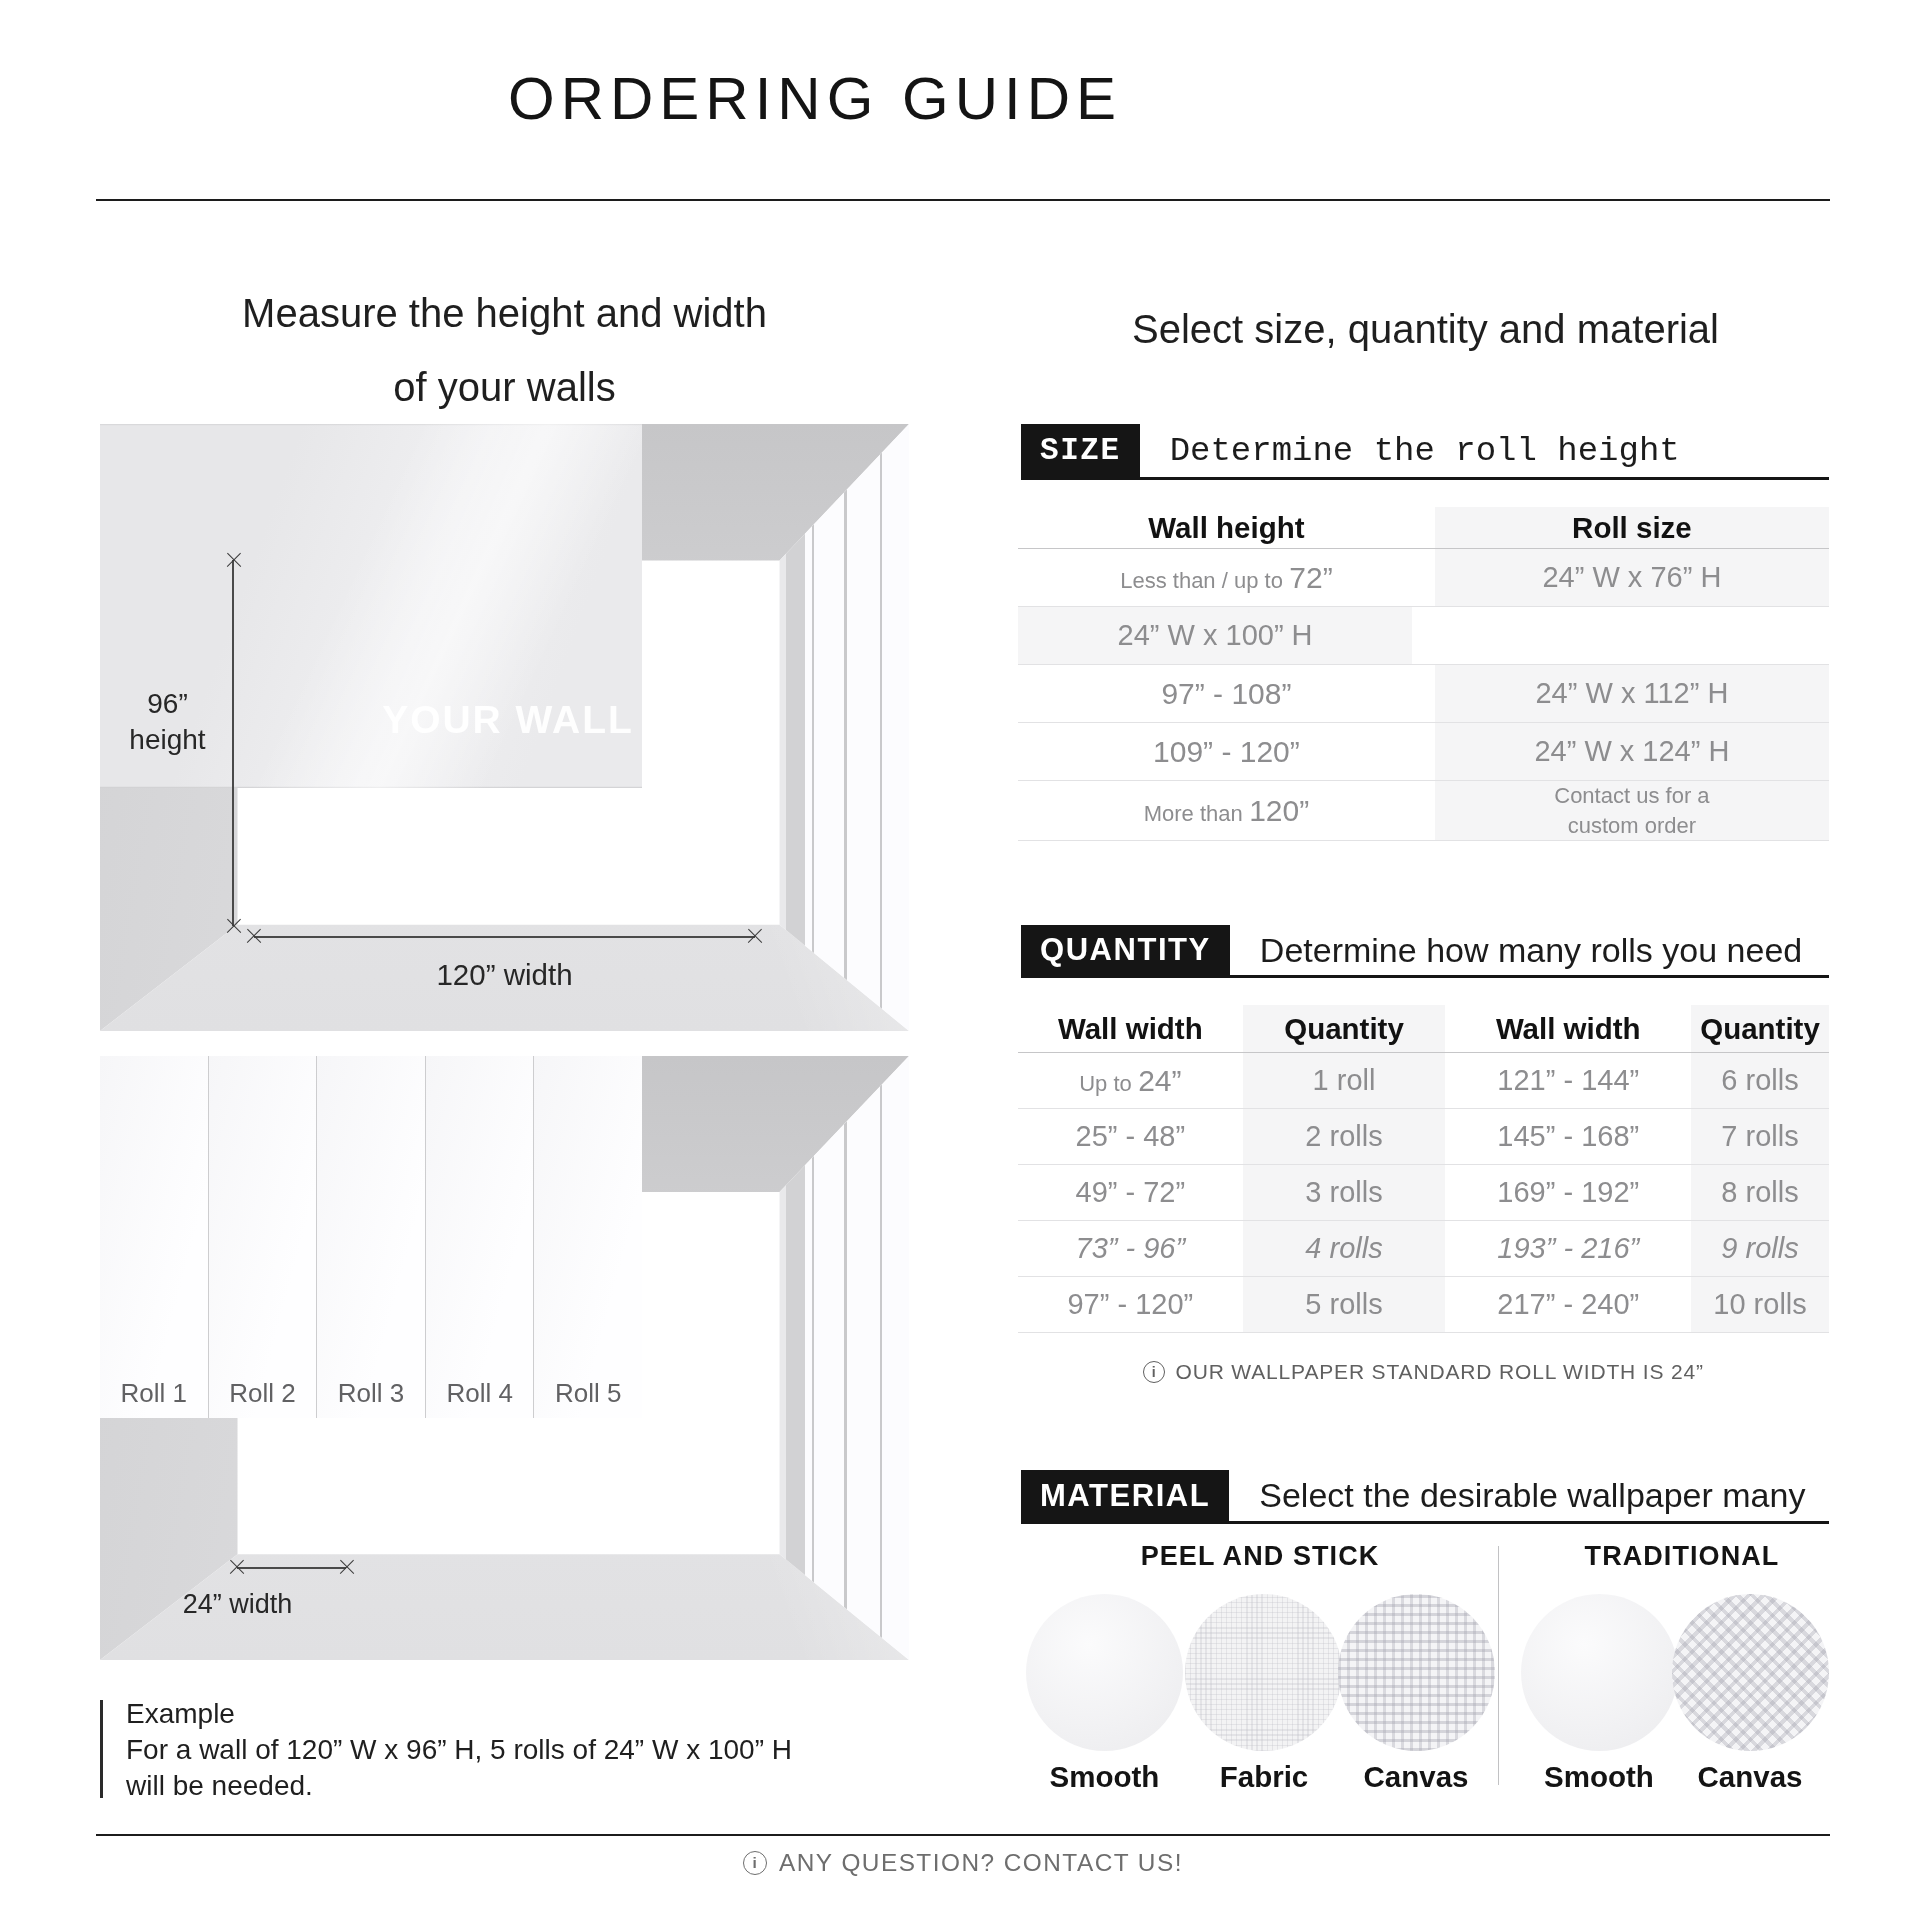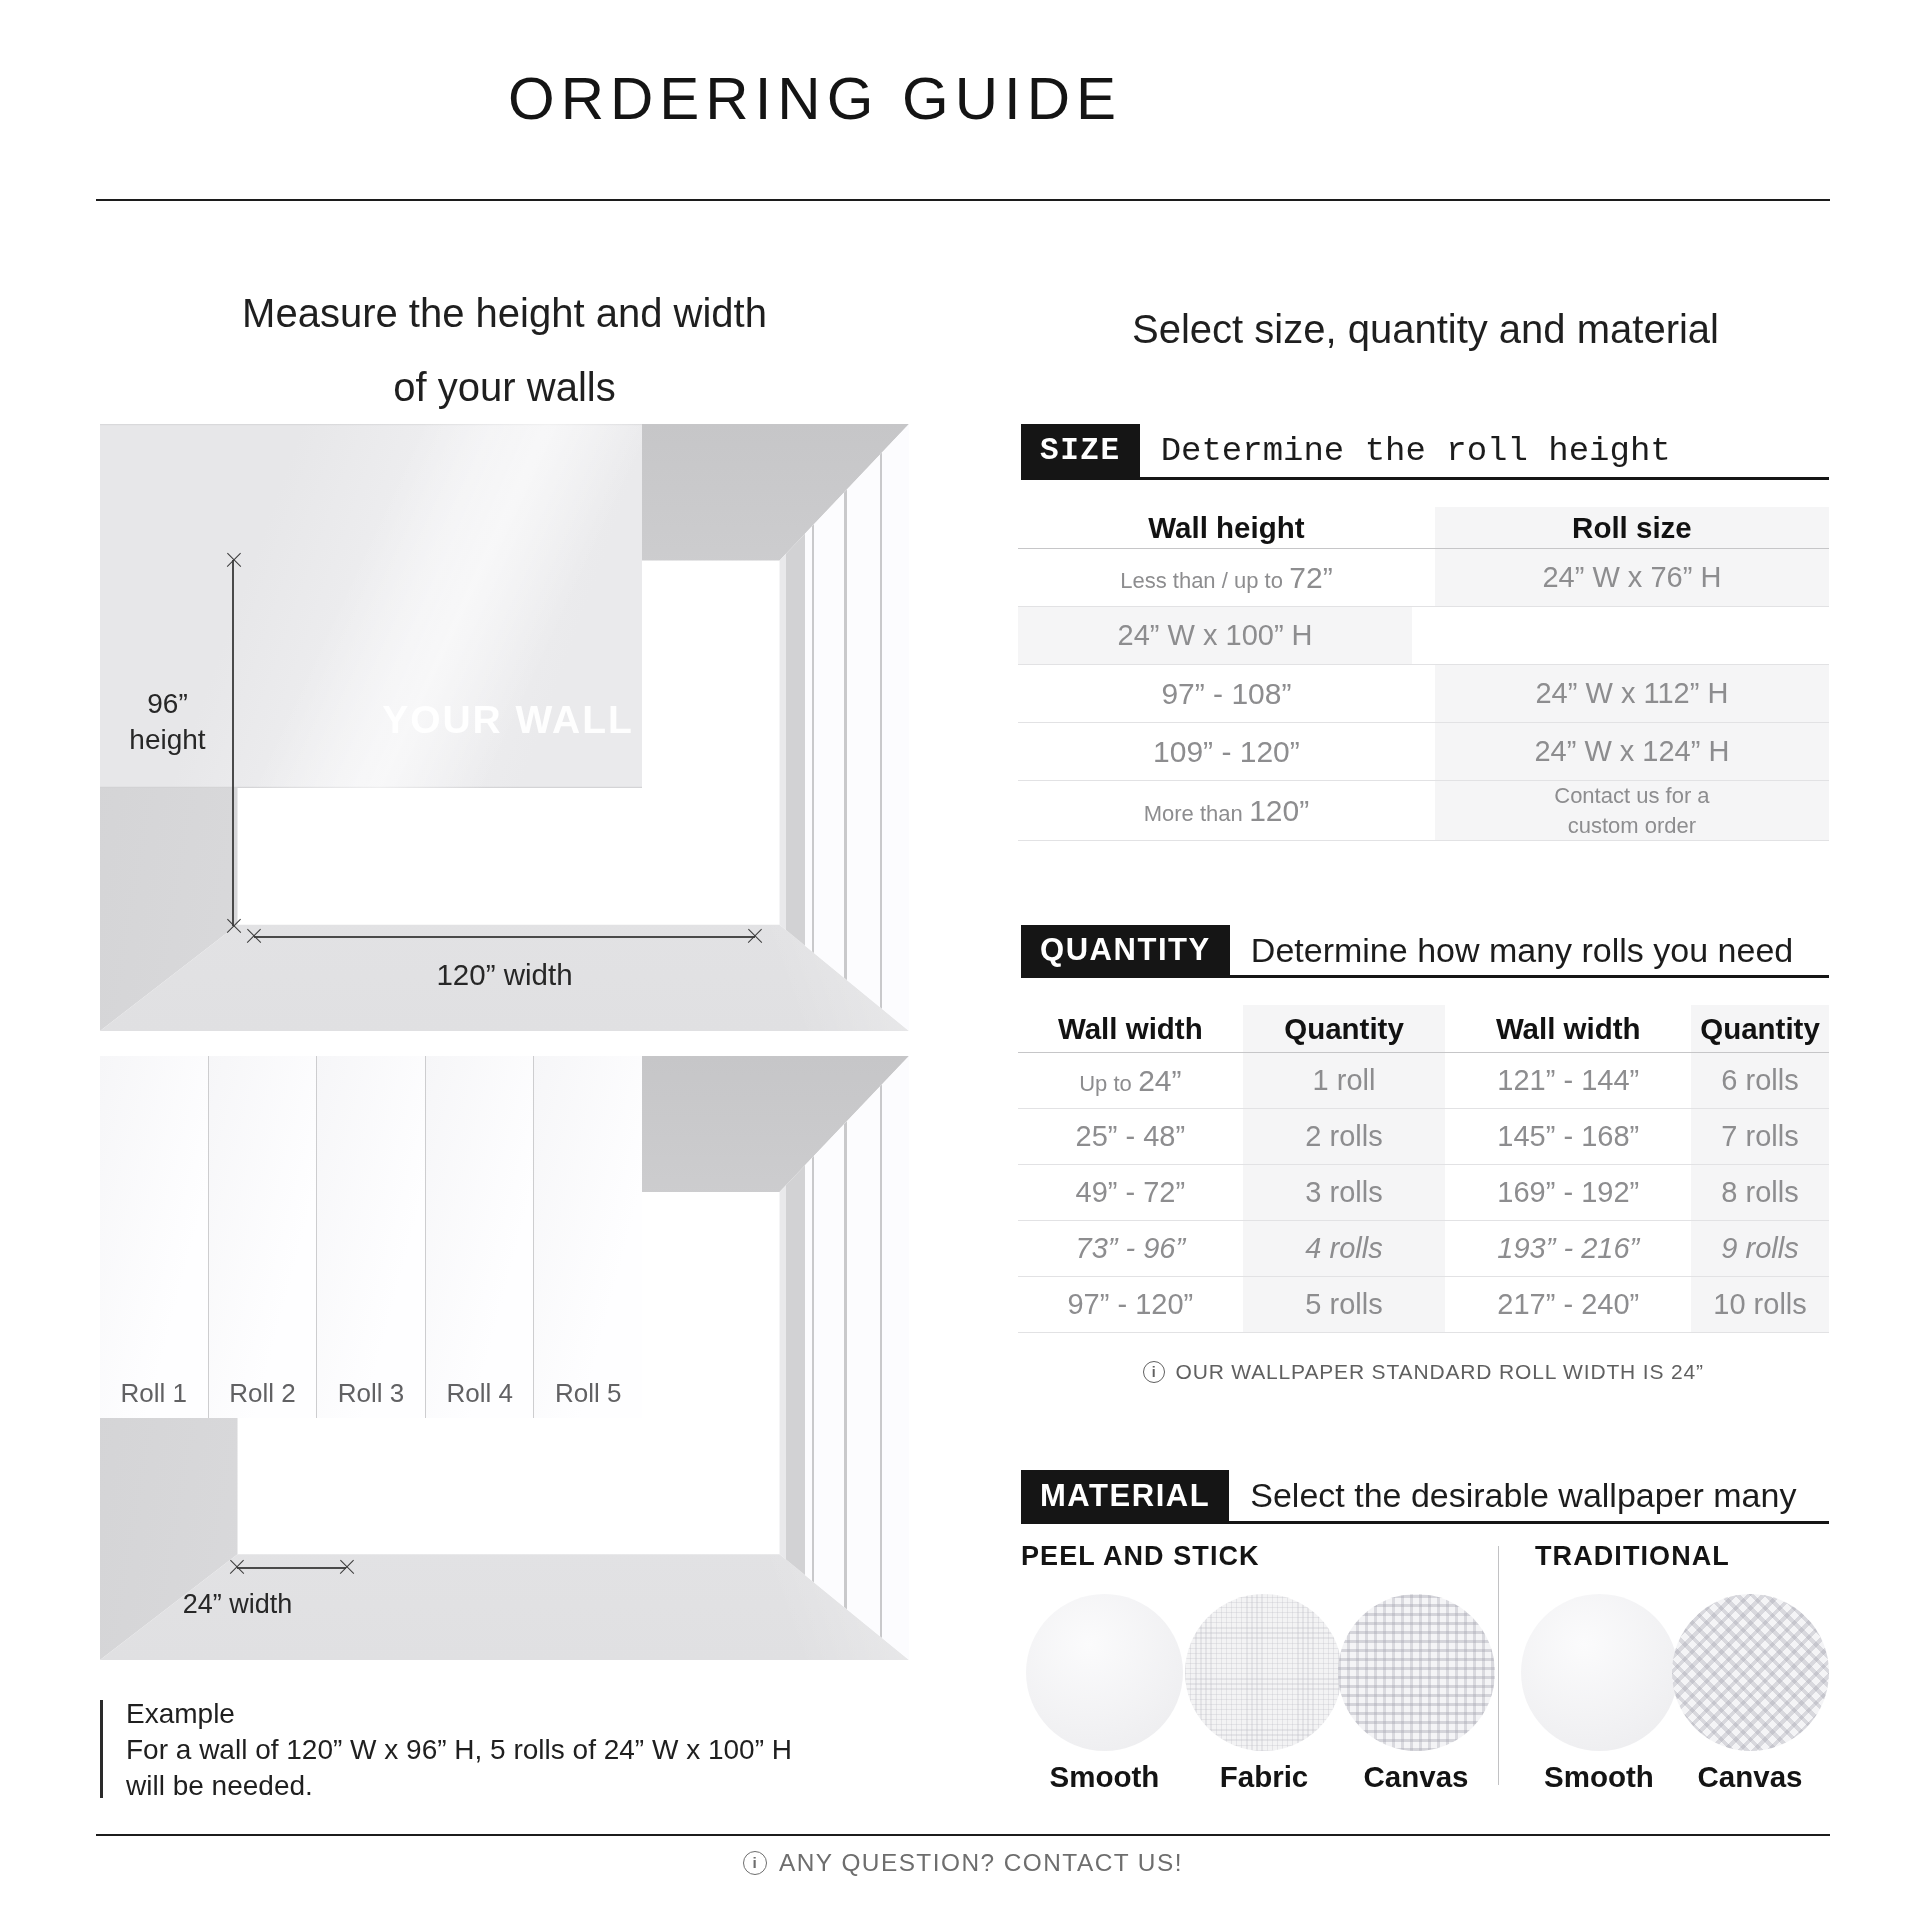--- a/index.html
+++ b/index.html
@@ -55,21 +55,21 @@
 
   
   .example-bar{width:2.6px;background:#2a2a2a;}
   .example-text{font-size:28px;line-height:36px;color:#1f1f1f;}
 
   
   .badge-row{position:absolute;display:flex;align-items:stretch;
              border-bottom:3.2px solid #151515;box-sizing:border-box;}
   .badge{background:#151515;color:#ffffff;font-weight:700;font-size:31px;
          letter-spacing:.05em;display:flex;align-items:center;padding:0 19px;}
-  .badge-sub{font-size:34px;color:#1c1c1c;margin-left:21px;align-self:center;}
+  .badge-sub{font-size:34px;color:#1c1c1c;margin-left:30px;align-self:center;}
 
   
   .tbl{position:absolute;display:flex;flex-direction:column;box-sizing:border-box;}
   .trow{display:flex;border-bottom:1.3px solid #e2e2e4;box-sizing:border-box;}
   .trow.head{border-bottom:1.3px solid #c6c6c8;}
   .tcell{display:flex;align-items:center;justify-content:center;box-sizing:border-box;}
   .head .tcell{font-weight:700;font-size:29.5px;color:#121212;}
   .gray{background:#f5f5f6;}
   .cellline{display:flex;align-items:baseline;color:#8d8d8f;}
   .pfx{font-size:22px;margin-right:6.4px;}
@@ -81,21 +81,21 @@
   
   .note{display:flex;align-items:center;justify-content:center;color:#606060;
         font-size:21px;letter-spacing:.04em;}
   .info-icon{display:inline-flex;align-items:center;justify-content:center;
         border:1.9px solid currentColor;border-radius:50%;font-weight:600;
         font-style:normal;box-sizing:border-box;}
   .footer-text{display:flex;align-items:center;justify-content:center;
         color:#6e6e6e;font-size:24.4px;letter-spacing:.06em;}
 
   
-  .mat-title{position:absolute;font-size:27px;font-weight:700;
+  .mat-title{position:absolute;text-align:center;font-size:27px;font-weight:700;
              letter-spacing:.04em;color:#141414;}
   .mat-divider{position:absolute;width:1.3px;background:#c2c2c4;}
   .swatch{position:absolute;width:157px;height:157px;border-radius:50%;}
   .sw-smooth{background:radial-gradient(circle at 40% 32%,#fbfbfc 0%,#f1f1f3 62%,#ebebed 100%);}
   .sw-fabric{background-color:#f3f3f4;
      background-image:repeating-linear-gradient(0deg,rgba(190,190,198,.30) 0 1.3px,rgba(0,0,0,0) 1.3px 5.1px),
                       repeating-linear-gradient(90deg,rgba(190,190,198,.30) 0 1.3px,rgba(0,0,0,0) 1.3px 5.1px);}
   .sw-canvas{background-color:#f4f4f6;
      background-image:repeating-linear-gradient(0deg,rgba(160,160,172,.38) 0 3.2px,rgba(0,0,0,0) 3.2px 9px),
                       repeating-linear-gradient(90deg,rgba(160,160,172,.32) 0 3.2px,rgba(0,0,0,0) 3.2px 9px);}

